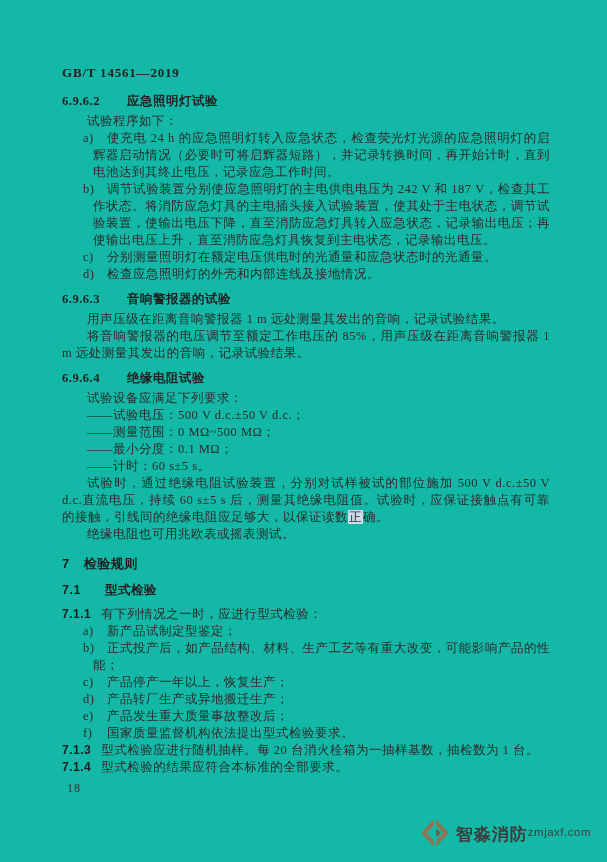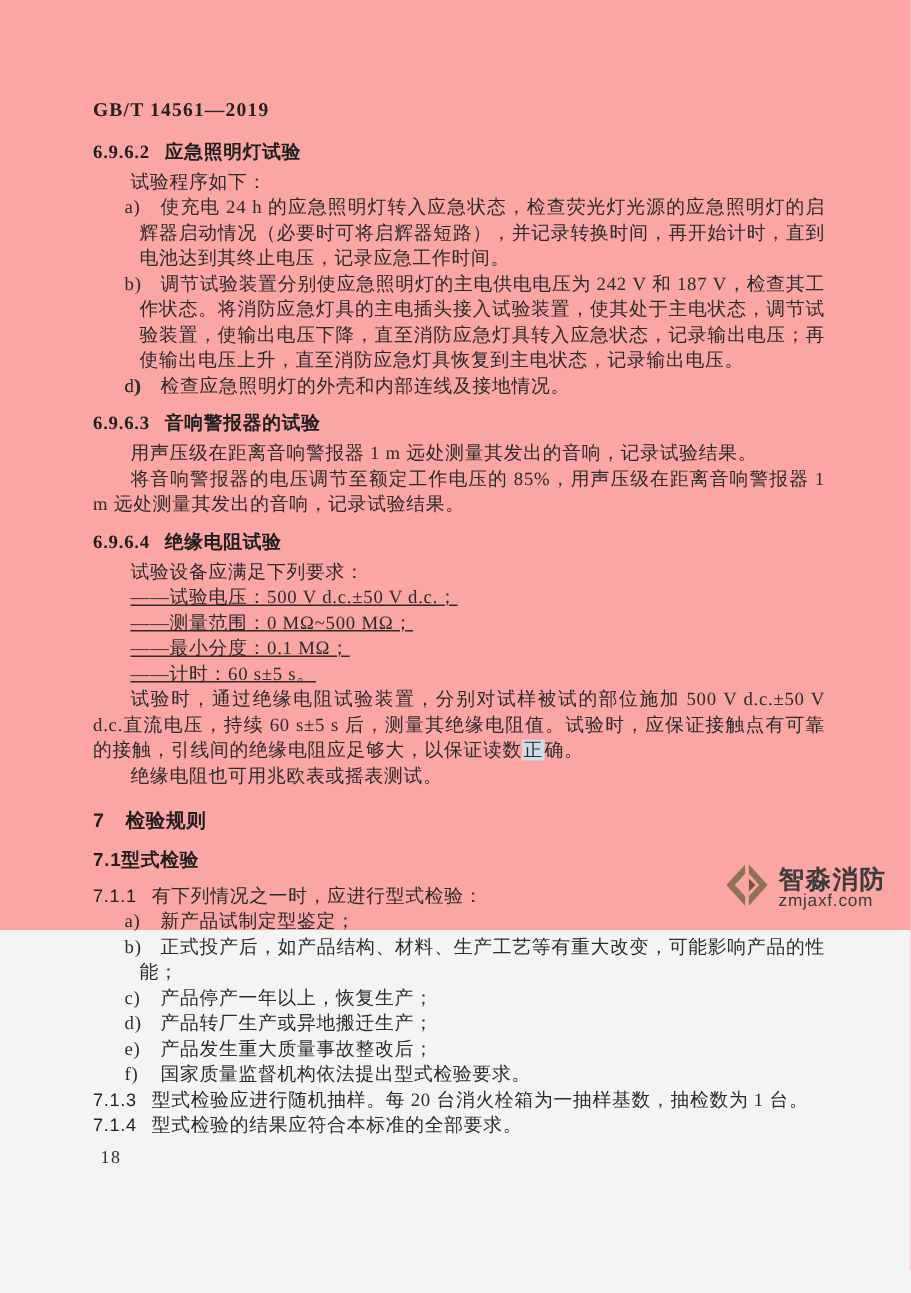--- a/index.html
+++ b/index.html
@@ -1,73 +1,73 @@
 <!DOCTYPE html>
 <html><head>
 <meta charset="utf-8">
 <style>
   html,body{margin:0;padding:0;}
   body{
     width:607px;height:862px;overflow:hidden;background:#f4f4f4;
     font-family:"Liberation Serif","DejaVu Serif",serif;
   }
   .page{
-    position:relative;width:607px;height:620px;background:#fca5a5;
+    position:relative;width:607px;height:862px;background:#14b8a6;
     color:#2b2b2b;box-sizing:border-box;
   }
   .content{
     position:absolute;left:62px;top:64px;width:488px;
     font-size:12.5px;line-height:17px;letter-spacing:0.5px;
   }
   .std-header{
     font-weight:bold;font-size:13px;letter-spacing:0.8px;
     margin:0 0 12px 0;color:#222;
   }
   .sub-heading{
-    display:flex;gap:10px;align-items:baseline;
+    display:flex;gap:27px;align-items:baseline;
     font-weight:bold;font-family:"Liberation Sans","DejaVu Sans",sans-serif;
     font-size:12.5px;margin:8px 0 3px 0;color:#1f1f1f;
   }
   .sub-heading .num{font-family:"Liberation Serif",serif;}
   .chapter-heading{
     display:flex;gap:14px;align-items:baseline;
     font-weight:bold;font-family:"Liberation Sans","DejaVu Sans",sans-serif;
     font-size:13px;margin:12px 0 2px 0;color:#1f1f1f;
   }
   .section-heading2{
-    display:flex;gap:0;align-items:baseline;
+    display:flex;gap:24px;align-items:baseline;
     font-weight:bold;font-family:"Liberation Sans","DejaVu Sans",sans-serif;
     font-size:12.5px;margin:10px 0 2px 0;color:#1f1f1f;
   }
   .para{margin:0;text-indent:2em;text-align:justify;}
   .list{margin:0;padding:0;}
   .li{
     position:relative;padding-left:31px;text-indent:14px;
     text-align:justify;margin:0;
   }
   .li .lbl{
     position:absolute;left:21px;top:0;text-indent:0;width:20px;
   }
-  .dash-item{margin:0;text-indent:2em;text-decoration:underline;}
+  .dash-item{margin:0;text-indent:2em;}
   .clause{display:flex;gap:10px;align-items:baseline;margin:0;}
   .clause .cnum{
-    font-weight:normal;font-family:"Liberation Sans","DejaVu Sans",sans-serif;
+    font-weight:bold;font-family:"Liberation Sans","DejaVu Sans",sans-serif;
     flex:none;font-size:12px;color:#1f1f1f;
   }
   .clause .ctext{text-align:justify;}
   .clause-block{margin:0;}
   .hl{padding:0 1px;}
   .page-number{
     margin-top:4px;padding-left:5px;font-size:12px;letter-spacing:1px;color:#333;
   }
   .watermark{
     position:absolute;right:16px;bottom:10px;
     display:flex;align-items:center;gap:6px;
   }
-  .wm-text{display:flex;flex-direction:column;line-height:1.05;}
+  .wm-text{display:flex;flex-direction:row;line-height:1.05;}
   .wm-brand{
     font-family:"Liberation Sans","DejaVu Sans",sans-serif;
     font-weight:bold;font-size:17px;color:#3c3c3c;letter-spacing:1px;
   }
   .wm-site{
     font-family:"Liberation Sans","DejaVu Sans",sans-serif;
     font-weight:normal;font-size:11.5px;color:#3c3c3c;letter-spacing:0.5px;
   }
   .spacer-a{height:5px;}
 </style>
@@ -88,20 +88,21 @@
       <p class="li">
         <span class="lbl">a)</span>
         <span>使充电 24 h 的应急照明灯转入应急状态，检查荧光灯光源的应急照明灯的启辉器启动情况（必要时可将启辉器短路），并记录转换时间，再开始计时，直到电池达到其终止电压，记录应急工作时间。</span>
       </p>
       <p class="li">
         <span class="lbl">b)</span>
         <span>调节试验装置分别使应急照明灯的主电供电电压为 242 V 和 187 V，检查其工作状态。将消防应急灯具的主电插头接入试验装置，使其处于主电状态，调节试验装置，使输出电压下降，直至消防应急灯具转入应急状态，记录输出电压；再使输出电压上升，直至消防应急灯具恢复到主电状态，记录输出电压。</span>
       </p>
       <p class="li">
         <span class="lbl">c)</span>
+        <span>分别测量照明灯在额定电压供电时的光通量和应急状态时的光通量。</span>
       </p>
       <p class="li">
         <span class="lbl">d)</span>
         <span>检查应急照明灯的外壳和内部连线及接地情况。</span>
       </p>
     </div>
 
     <div class="sub-heading">
       <span class="num">6.9.6.3</span>
       <span>音响警报器的试验</span>

